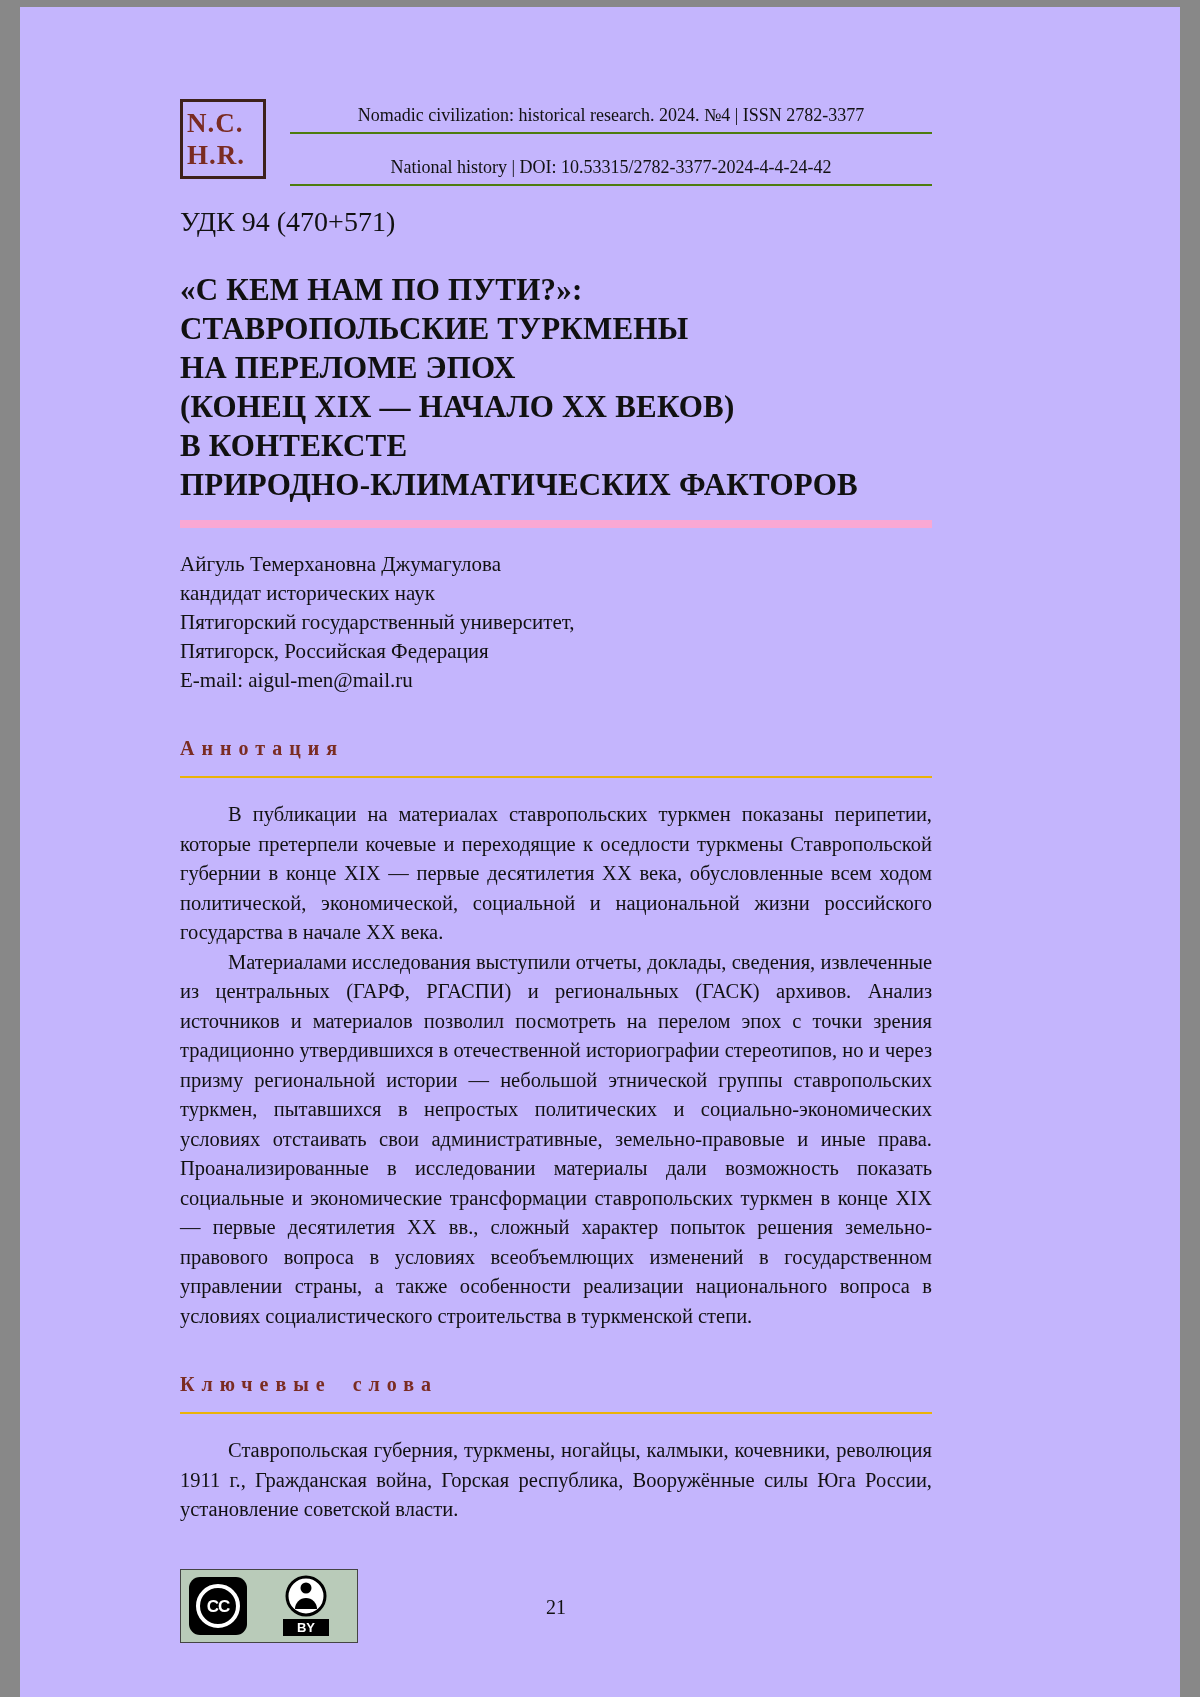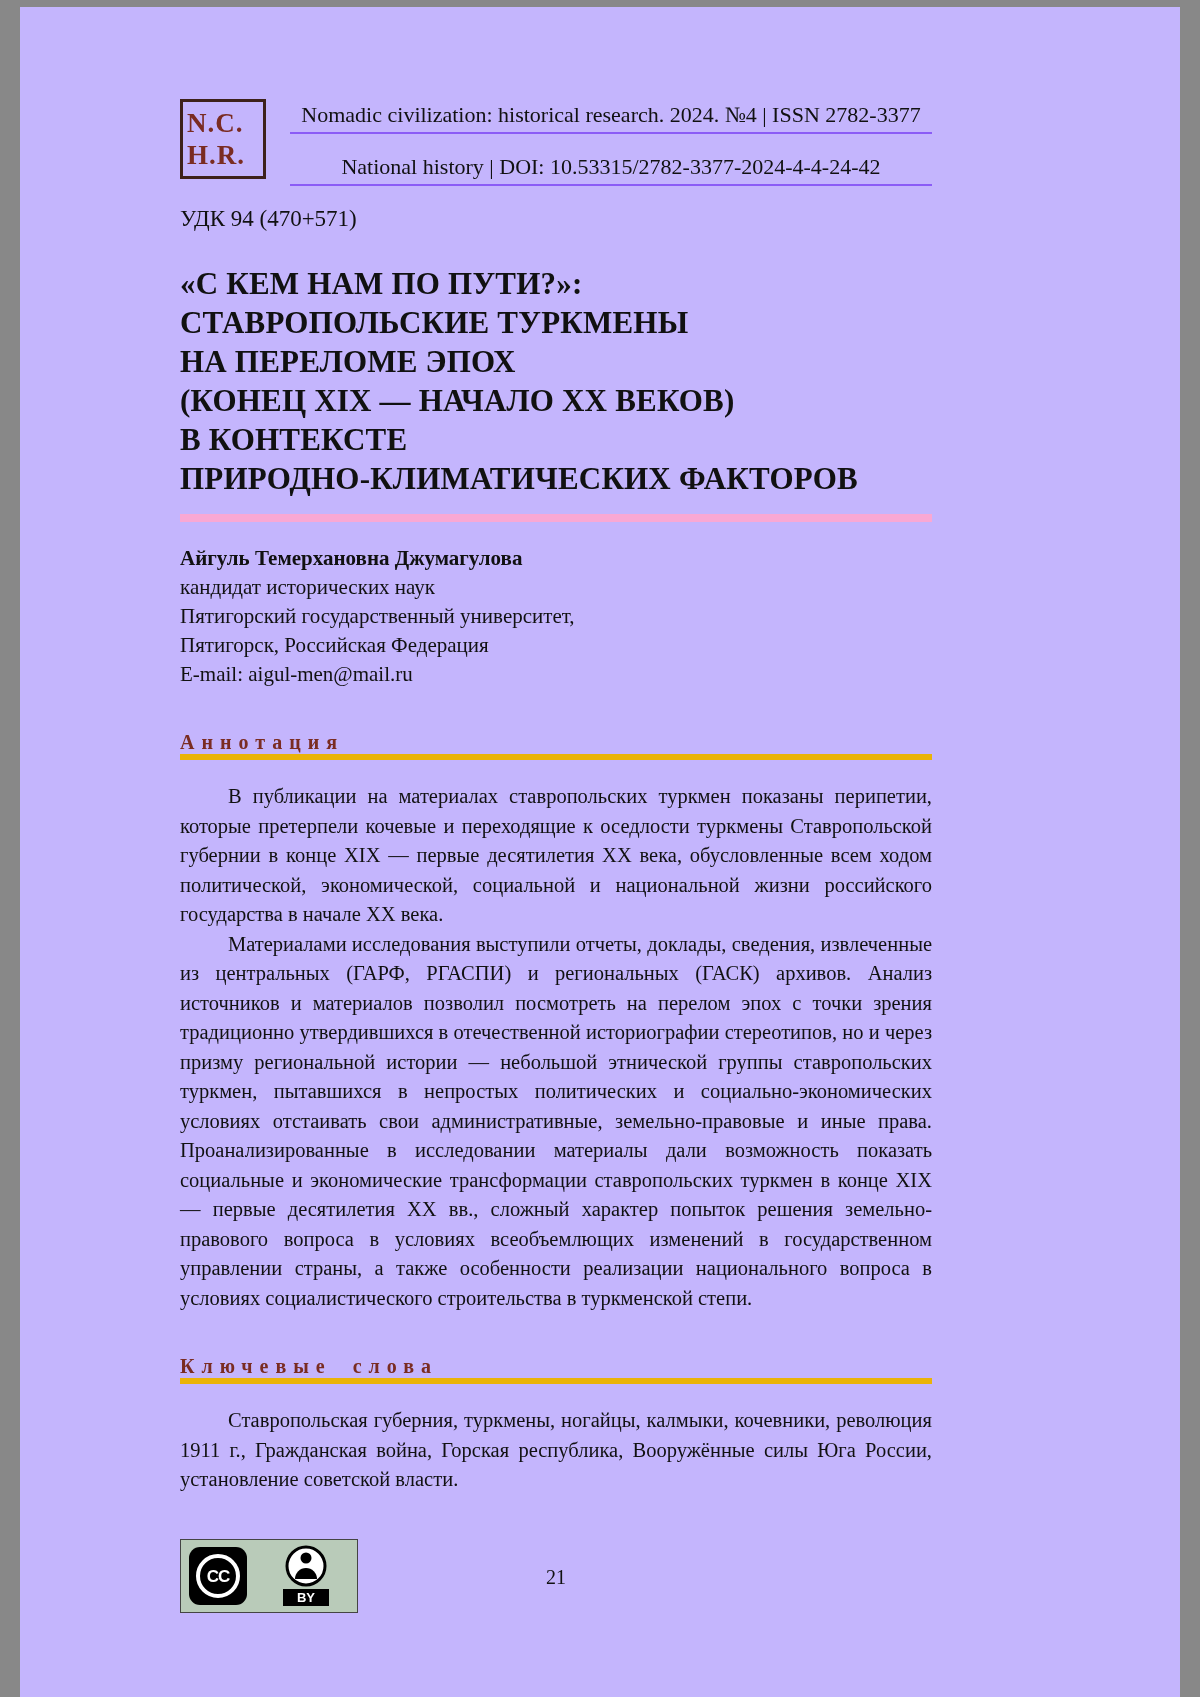--- a/index.html
+++ b/index.html
@@ -15,39 +15,39 @@
   .logo-box{
     width:72px;height:70px;border:3px solid #3d211b;box-sizing:content-box;
     padding:2px 4px;display:flex;flex-direction:column;justify-content:center;
     flex:0 0 auto;
   }
   .logo-box .logo-line{
     font-weight:bold;font-size:27px;line-height:32px;color:#7a2c22;letter-spacing:1px;
   }
   .header-meta{flex:1;margin-left:24px;margin-top:4px;}
   .header-meta .meta-line{
-    text-align:center;font-size:22px;line-height:24px;color:#111;
-    border-bottom:2px solid #8b5cf6;padding-bottom:5px;
+    text-align:center;font-size:18px;line-height:24px;color:#111;
+    border-bottom:2px solid #4d7c0f;padding-bottom:5px;
   }
   .header-meta .meta-line + .meta-line{padding-top:21px;}
   
-  .udc{margin-top:20px;font-size:23px;}
+  .udc{margin-top:20px;font-size:28px;}
   .article-title{
     margin-top:32px;font-size:31px;font-weight:bold;line-height:39px;
     white-space:pre-line;letter-spacing:0.2px;
     border-bottom:8px solid #f9a8d4;padding-bottom:16px;
   }
   
   .author-block{margin-top:22px;font-size:21px;line-height:29px;}
-  .author-block .author-name{font-weight:bold;}
+  .author-block .author-name{font-weight:normal;}
   
   .section-heading{
     margin-top:42px;font-size:20px;font-weight:bold;color:#7a2c22;
     letter-spacing:0.35em;word-spacing:0.45em;
-    border-bottom:6px solid #eab308;padding-bottom:0;
+    border-bottom:2px solid #eab308;padding-bottom:16px;
   }
   
   .body-text{margin-top:22px;font-size:20.5px;line-height:29.5px;text-align:justify;}
   .body-text p{margin:0;text-indent:48px;}
   
   .footer-row{margin-top:44px;position:relative;height:76px;}
   .cc-badge{position:absolute;left:0;top:0;display:block;line-height:0;}
   .page-number{
     position:absolute;left:50%;top:50%;transform:translate(-50%,-50%);
     font-size:20px;

